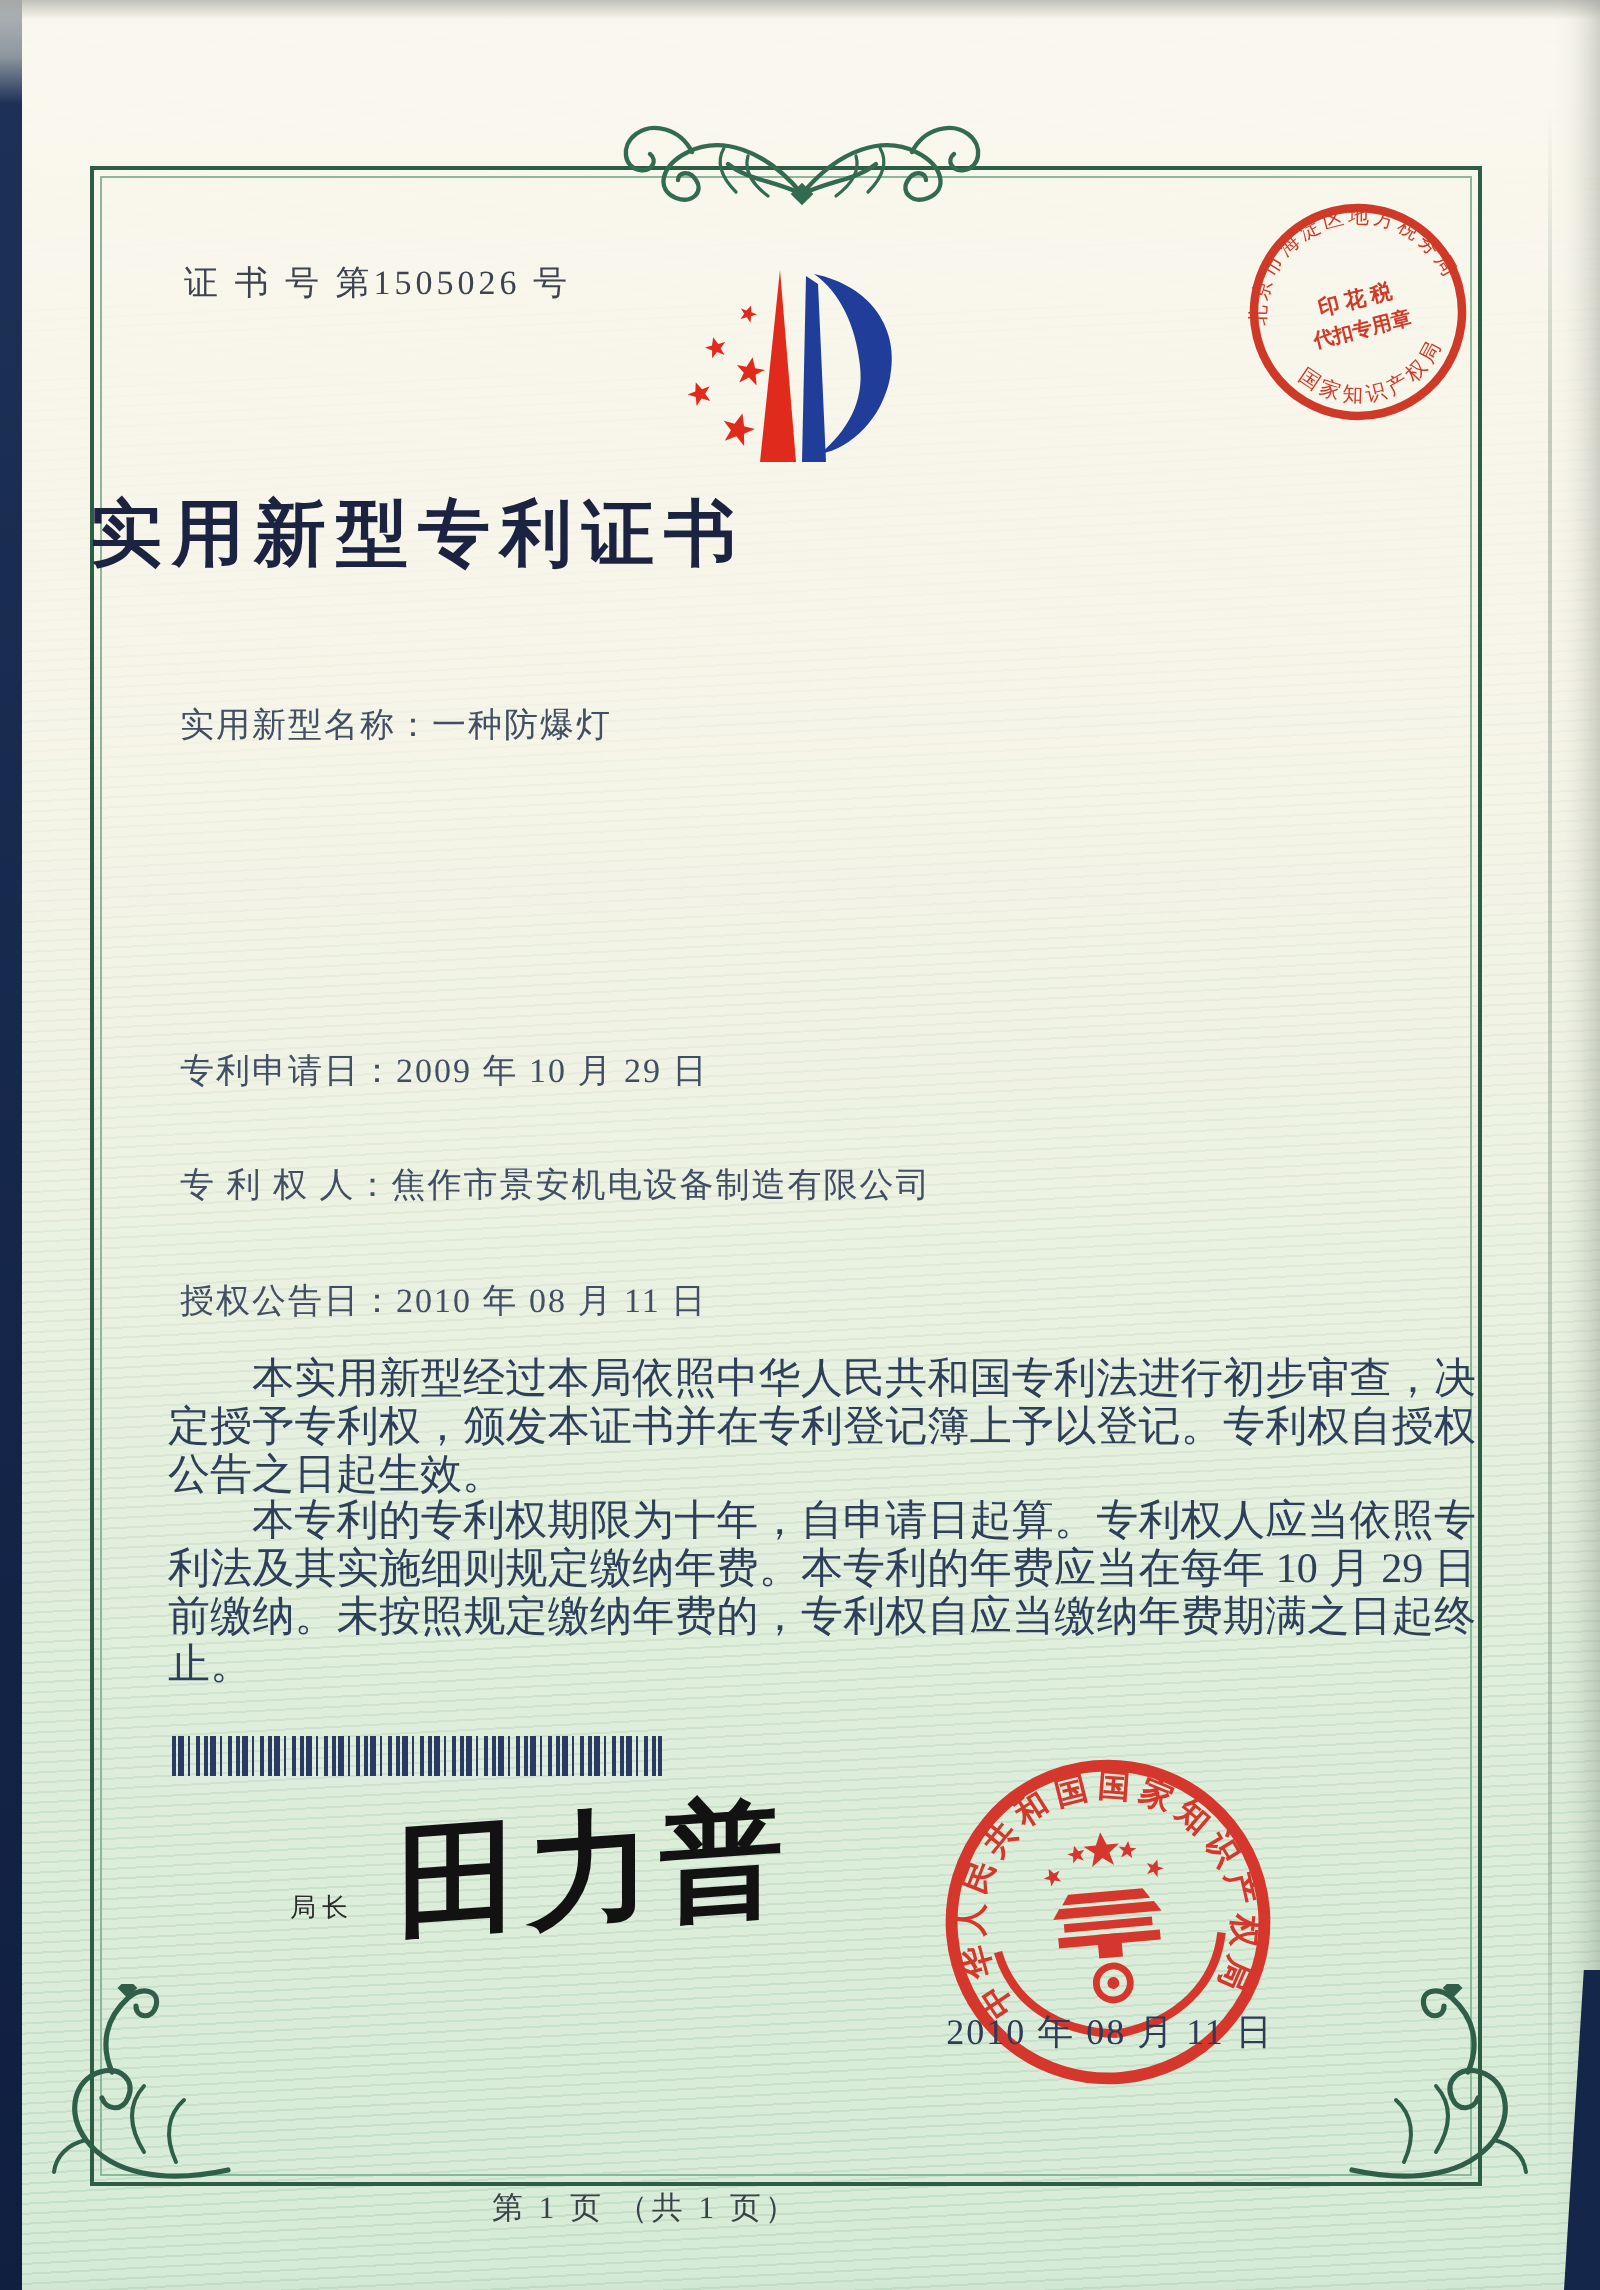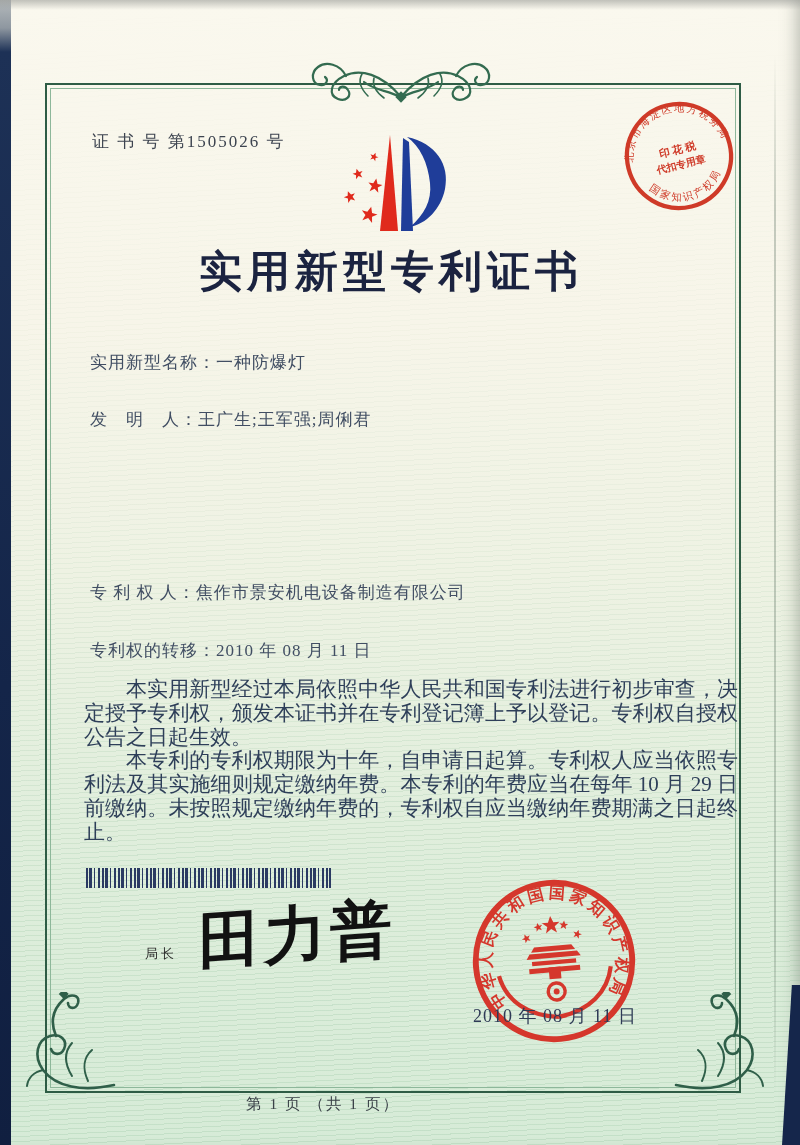--- a/index.html
+++ b/index.html
@@ -26,22 +26,22 @@
   .frame{position:absolute;left:35px;top:83px;width:692px;height:1006px;
     border:2px solid #2e5c45;}
   .frame-inner{position:absolute;left:3px;top:3px;right:3px;bottom:3px;border:1px solid #8db79a;}
   .ornament{position:absolute;pointer-events:none;}
   .ornament-top{left:266px;top:54px;width:250px;height:54px;}
   .ornament-bl{left:0px;top:992px;width:108px;height:108px;}
   .ornament-br{left:662px;top:992px;width:108px;height:108px;transform:scaleX(-1);}
   
   .cert-no{position:absolute;left:82px;top:130px;font-size:17px;letter-spacing:2px;color:#3d4450;}
   .logo{position:absolute;left:318px;top:131px;width:126px;height:106px;}
-  .title{position:absolute;left:35px;top:243px;width:692px;text-align:center;
-    font-size:43px;font-weight:bold;letter-spacing:5px;color:#1b2340;}
+  .title{position:absolute;left:35px;top:243px;width:692px;text-align:left;
+    font-size:36px;font-weight:bold;letter-spacing:5px;color:#1b2340;}
   .tax-stamp{position:absolute;left:612px;top:99px;width:114px;height:114px;transform:rotate(-14deg);}
   .field-row{position:absolute;left:80px;font-size:17px;color:#414e63;letter-spacing:1px;white-space:nowrap;text-align:center;}
   .fr0{top:351px}.fr1{top:408px}.fr2{top:465px}.fr3{top:524px}.fr4{top:581px}.fr5{top:639px}
   .body-text{position:absolute;left:74px;top:678px;width:654px;font-size:21px;line-height:23.8px;
     color:#2e3f59;text-align:justify;}
   .body-text p{margin:0;text-indent:2em;}
   .barcode{position:absolute;left:76px;top:868px;width:245px;height:20px;
     background:repeating-linear-gradient(90deg,
       #2b3a63 0 2px,transparent 2px 3px,
       #2b3a63 3px 6px,transparent 6px 8px,
@@ -143,23 +143,23 @@
         <textPath href="#taxTop" startOffset="50%" text-anchor="middle">北京市海淀区地方税务局</textPath>
       </text>
       <text font-size="14.5" fill="#cf3a28" letter-spacing="3">
         <textPath href="#taxBottom" startOffset="50%" text-anchor="middle">国家知识产权局</textPath>
       </text>
       <text x="80" y="76" text-anchor="middle" font-size="15" font-weight="bold" fill="#cf3a28">印 花 税</text>
       <text x="80" y="97" text-anchor="middle" font-size="14" font-weight="bold" fill="#cf3a28">代扣专用章</text>
     </svg>
 
     <div class="field-row fr0"><span>实用新型名称：</span><span>一种防爆灯</span></div>
-    <div class="field-row fr1"><span>发　明　人：</span><span>王广生;王军强;周俐君</span></div>
+    <div class="field-row fr3"><span>专利申请日：</span><span>2009 年 10 月 29 日</span></div>
     <div class="field-row fr4"><span>专 利 权 人：</span><span>焦作市景安机电设备制造有限公司</span></div>
-    <div class="field-row fr5"><span>专利权的转移：</span><span>2010 年 08 月 11 日</span></div>
+    <div class="field-row fr5"><span>授权公告日：</span><span>2010 年 08 月 11 日</span></div>
 
     <div class="body-text">
       <p>本实用新型经过本局依照中华人民共和国专利法进行初步审查，决定授予专利权，颁发本证书并在专利登记簿上予以登记。专利权自授权公告之日起生效。</p>
       <p>本专利的专利权期限为十年，自申请日起算。专利权人应当依照专利法及其实施细则规定缴纳年费。本专利的年费应当在每年 10 月 29 日前缴纳。未按照规定缴纳年费的，专利权自应当缴纳年费期满之日起终止。</p>
     </div>
 
     <div class="barcode"></div>
 
     <div class="signer-label">局长</div>
     <div class="signature">田力普</div>

